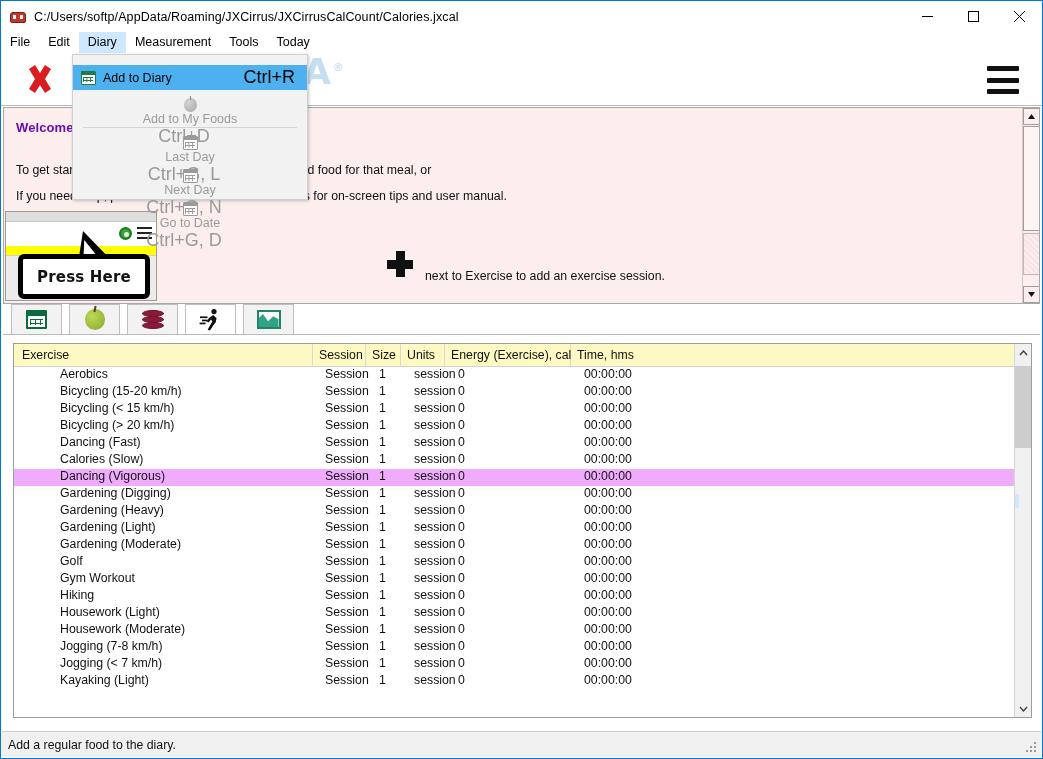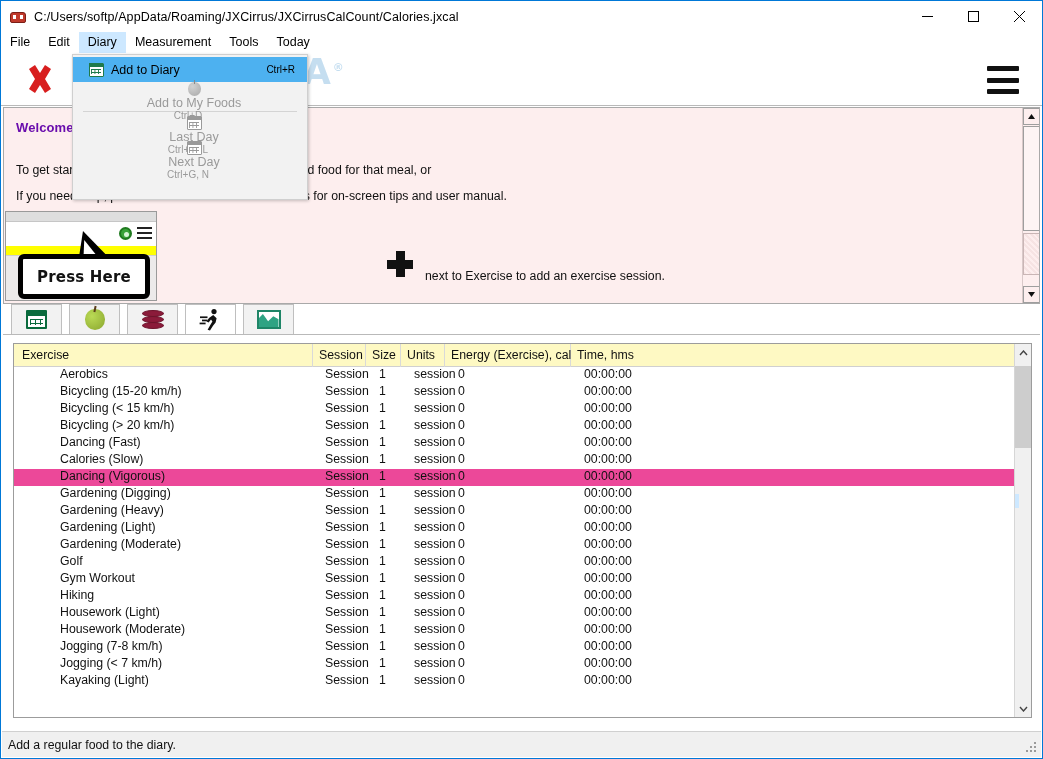--- a/index.html
+++ b/index.html
@@ -257,21 +257,21 @@
   .th {
     font-size: 12.3px; color: #111; height: 23px; line-height: 23px;
     border-right: 1px solid #d9d9d9; padding-left: 6px; white-space: nowrap;
   }
   .th.first { border-right: 1px solid #d9d9d9; padding-left: 8px; }
   .tbody { position: relative; }
   .row {
     height: 17px; display: flex; align-items: center; font-size: 12.3px;
     color: #111; white-space: nowrap;
   }
-  .row.selected { background: #ec4899; }
+  .row.selected { background: #f0abfc; }
   .row .c-name { padding-left: 46px; }
   .row.group .c-name {
     padding-left: 16px; position: relative;
   }
   .chev {
     position: absolute; left: 2px; top: 4px; width: 9px; height: 9px;
   }
   .chev::after {
     content: ""; position: absolute; left: 0; top: 0;
     width: 6px; height: 6px; border-right: 1.6px solid #222;
@@ -319,27 +319,27 @@
 
   
   .dropdown {
     position: absolute; left: 71px; top: 53px; width: 236px; height: 146px;
     background: #f2f2f2; border: 1px solid #cfcfcf;
     box-shadow: 1px 1px 3px rgba(0,0,0,0.22);
     z-index: 50; padding: 2px 0;
   }
   .dd-item {
     height: 25px; display: flex; align-items: center; position: relative;
-    font-size: 12.5px; color: #2b2b2b; padding-left: 8px;
+    font-size: 12.5px; color: #2b2b2b; padding-left: 0; margin-top: 8px;
   }
   .dd-item.highlight { background: #4db1f0; color: #000; }
   .dd-item.disabled { color: #9a9a9a; flex-direction: column; }
   .dd-ico { width: 30px; display: flex; justify-content: center; flex: none; }
   .dd-label { flex: 1; }
-  .dd-key { padding-right: 12px; font-size: 10px; }
+  .dd-key { padding-right: 12px; font-size: 18px; }
   .dd-sep {
     height: 1px; background: #d4d4d4; margin: 4px 10px 4px 10px;
   }
   .mini-cal {
     width: 15px; height: 14px; border: 1.5px solid #1f7a4a; background: #fff;
     position: relative; border-radius: 1px;
   }
   .mini-cal::before {
     content: ""; position: absolute; left: -0.5px; top: -0.5px; right: -0.5px;
     height: 3.5px; background: #1f7a4a;
@@ -644,15 +644,22 @@
       <span class="dd-label">Last Day</span>
       <span class="dd-key">Ctrl+G, L</span>
     </div>
     <div class="dd-item disabled">
       <span class="dd-ico">
           <span class="mini-cal grey"></span>
         </span>
       <span class="dd-label">Next Day</span>
       <span class="dd-key">Ctrl+G, N</span>
     </div>
+    <div class="dd-item disabled">
+      <span class="dd-ico">
+          <span class="mini-cal grey"></span>
+        </span>
+      <span class="dd-label">Go to Date</span>
+      <span class="dd-key">Ctrl+G, D</span>
+    </div>
   </div>
 
 </div>
 
 </body></html>

